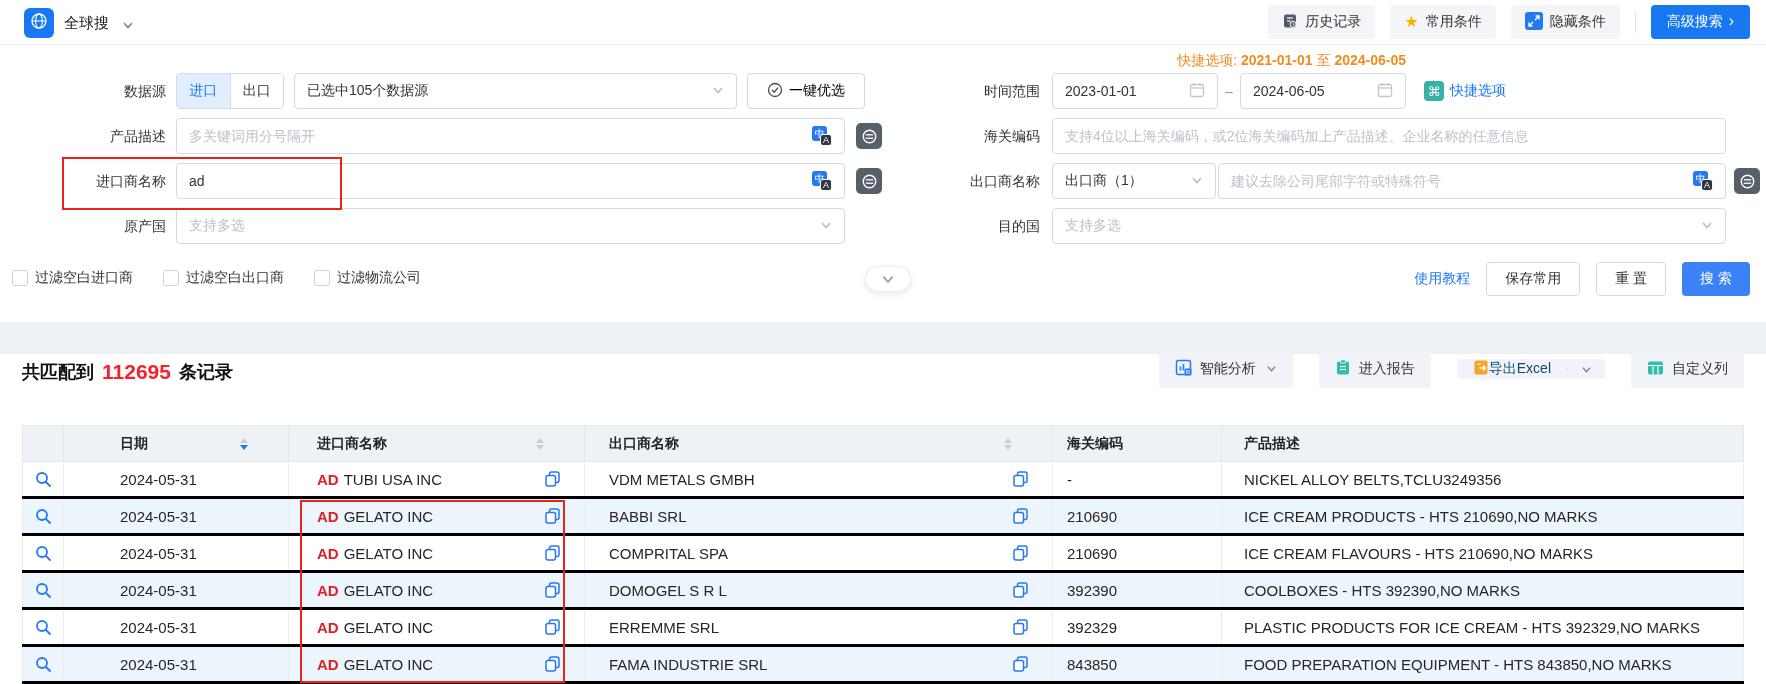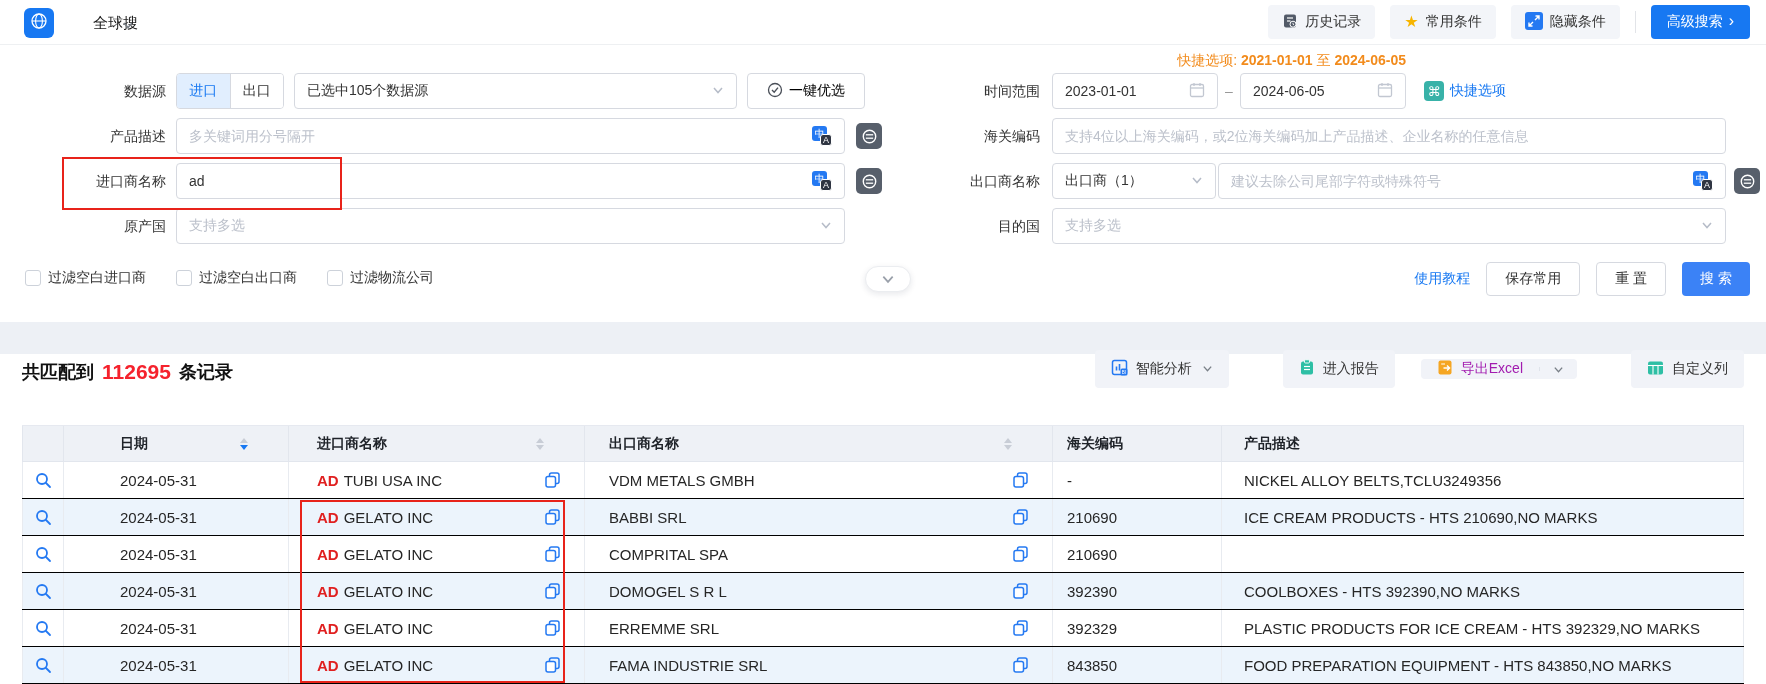--- a/index.html
+++ b/index.html
@@ -5,21 +5,21 @@
   * { box-sizing: border-box; margin: 0; padding: 0; }
   html,body { background:#fff; }
   body { font-family:"Liberation Sans","DejaVu Sans",sans-serif; }
   .page { position:relative; width:1766px; height:684px; background:#fff; overflow:hidden; }
 
   
   .topbar { position:absolute; left:0; top:0; width:100%; height:45px; background:#fff;
             border-bottom:1px solid #eef0f2; display:flex; align-items:center; }
   .logo-box { position:absolute; left:24px; top:8px; width:30px; height:30px; background:#1778f2;
               border-radius:6px; display:flex; align-items:center; justify-content:center; }
-  .app-title { position:absolute; left:64px; top:0; height:45px; line-height:45px; font-size:15px; color:#1a1a1a;margin-left:29px; }
+  .app-title { position:absolute; left:64px; top:0; height:45px; line-height:45px; font-size:15px; color:#1a1a1a; }
   .title-chev { position:absolute; left:122px; top:17px; }
   .topbar-right { position:absolute; right:16px; top:5px; height:34px; display:flex; align-items:center; gap:15px; }
   .gbtn { height:34px; background:#f3f5f9; border:none; border-radius:4px; padding:0 14px;
           display:flex; align-items:center; gap:7px; font-size:14px; color:#333; cursor:pointer;
           font-family:inherit; }
   .vdiv { width:1px; height:22px; background:#e2e4e8; }
   .primary-btn { height:34px; background:#1778f2; color:#fff; border:none; border-radius:4px;
                  padding:0 16px; font-size:14px; display:flex; align-items:center; gap:6px; cursor:pointer;
                  font-family:inherit; }
   .star { color:#f7b500; font-size:16px; line-height:1; }
@@ -54,64 +54,64 @@
   .link { color:#1778f2; font-size:14px; cursor:pointer; }
   .ic-translate { position:relative; width:20px; height:20px; flex:none; cursor:pointer; }
   .ic-translate i { font-style:normal; position:absolute; display:flex; align-items:center; justify-content:center;
                     color:#fff; border-radius:3px; }
   .ic-translate .t-cn { left:0; top:0; width:15px; height:15px; background:#2479f2; font-size:10px; }
   .ic-translate .t-en { right:0; bottom:0; width:12px; height:12px; background:#2f3542; font-size:9px; border:1px solid #fff; }
   .ic-exclude { position:absolute; width:26px; height:26px; background:#575f6b; border-radius:5px;
                 display:flex; align-items:center; justify-content:center; cursor:pointer; }
   .oneclick { display:flex; align-items:center; justify-content:center; gap:6px; width:118px; height:36px;
               border:1px solid #d6d9e0; border-radius:4px; background:#fff; font-size:14px; color:#000000; cursor:pointer; }
-  .cb-row { position:absolute; left:25px; top:269px; display:flex; gap:30px; }
+  .cb-row { position:absolute; left:12px; top:269px; display:flex; gap:30px; }
   .cb-item { display:flex; align-items:center; gap:7px; font-size:14px; color:#333; cursor:pointer; }
   .cb-box { width:16px; height:16px; border:1px solid #cdd2da; border-radius:3px; background:#fff; }
   .collapse-pill { position:absolute; left:865px; top:266px; width:46px; height:26px; background:#fff;
                    border:1px solid #ebedf0; border-radius:13px; box-shadow:0 2px 6px rgba(15,30,60,.10);
                    display:flex; align-items:center; justify-content:center; cursor:pointer; }
   .form-actions { position:absolute; top:262px; right:16px; height:34px; display:flex; align-items:center; gap:16px; }
   .obtn { height:34px; padding:0 18px; background:#fff; border:1px solid #d6d9e0; border-radius:4px;
           font-size:14px; color:#333; cursor:pointer; font-family:inherit; }
   .sbtn { height:34px; padding:0 18px; background:#3b82f6; border:none; border-radius:4px;
           font-size:14px; color:#fff; cursor:pointer; font-family:inherit; }
 
   
   .band { position:absolute; left:0; top:322px; width:100%; height:32px; background:#edf0f5; }
   .summary { position:absolute; left:22px; top:356px; height:32px; display:flex; align-items:center; gap:8px; }
   .summary .t { font-size:18px; font-weight:bold; color:#111; }
   .summary .n { font-size:21px; font-weight:bold; color:#f5222d; }
   .result-actions { position:absolute; top:350px; right:22px; height:38px; display:flex; align-items:center; gap:26px; }
   .rbtn { height:38px; background:#f1f3f8; border:none; border-radius:4px; padding:0 16px;
-          display:flex; align-items:center; gap:8px; font-size:14px; color:#333; cursor:pointer; font-family:inherit;margin-left:28px; }
+          display:flex; align-items:center; gap:8px; font-size:14px; color:#333; cursor:pointer; font-family:inherit; }
   .rbtn .chev-icon { margin-left:2px; }
   .split { display:flex; align-items:stretch; background:#f1f3f8; border-radius:4px; overflow:hidden; }
-  .split .main { display:flex; align-items:center; gap:8px; padding:0 16px; font-size:14px; color:#a21caf; cursor:pointer; }
+  .split .main { display:flex; align-items:center; padding:0 16px; font-size:14px; color:#0c4a6e; cursor:pointer; }
   .split .sep { width:1px; background:#dfe3ea; margin:8px 0; }
   .split .more { display:flex; align-items:center; padding:0 13px; cursor:pointer; }
 
   
   .table { position:absolute; left:22px; top:425px; width:1722px; }
   .thead, .trow { display:grid; grid-template-columns:42px 225px 296px 468px 169px auto; }
   .thead { height:37px; background:#eef1f6; border-top:1px solid #e6e9f0; border-bottom:1px solid #e2e6ed; }
   .thead .hcell { display:flex; align-items:center; font-size:14px; font-weight:bold; color:#1f2329;
                   border-right:1px solid #e2e6ed; padding-left:24px; }
   .thead .hcell:first-child { border-left:1px solid #e2e6ed; padding-left:0; }
   .hcell.h-date { padding-left:56px;justify-content:space-between; }
   .hcell.h-imp { padding-left:28px; }
   .hcell.h-hs { padding-left:14px; }
   .hcell.h-desc { padding-left:22px; }
   .sorter { margin-left:auto; margin-right:40px; display:flex; flex-direction:column; gap:2px; cursor:pointer; }
   .caret-up { width:0; height:0; border-left:4px solid transparent; border-right:4px solid transparent;
               border-bottom:5px solid #c8cdd6; }
   .caret-down { width:0; height:0; border-left:4px solid transparent; border-right:4px solid transparent;
                 border-top:5px solid #c8cdd6; }
   .caret-down.active { border-top-color:#1778f2; }
-  .trow { height:37px; border-bottom:1px solid #000000; background:#fff; }
+  .trow { height:37px; border-bottom:3px solid #000000; background:#fff; }
   .trow.alt { background:#ecf4fc; }
   .trow .cell { display:flex; align-items:center; font-size:15px; color:#262626;
                 border-right:1px solid #e8ebf0; overflow:hidden; white-space:nowrap; }
   .trow .cell.c0 { border-left:1px solid #e8ebf0; justify-content:center; }
   .trow .cell.c1 { padding-left:56px; }
   .trow .cell.c2 { padding-left:28px; }
   .trow .cell.c3 { padding-left:24px; }
   .trow .cell.c4 { padding-left:14px; }
   .trow .cell.c5 { padding-left:22px; }
   .kw { color:#e02020; font-weight:bold; margin-right:5px; }
@@ -536,20 +536,21 @@
           <div class="cell c3">
             <span>COMPRITAL SPA</span>
             <span class="copy">
               <svg width="15" height="16" viewBox="0 0 15 16">
                 <rect x="4.5" y="1" width="9.5" height="10.5" rx="2" fill="none" stroke="#2479f2" stroke-width="1.5"></rect>
                 <rect x="1" y="4.5" width="9.5" height="10.5" rx="2" fill="#fff" stroke="#2479f2" stroke-width="1.5"></rect>
               </svg>
             </span>
           </div>
           <div class="cell c4">210690</div>
+          <div class="cell c5">ICE CREAM FLAVOURS - HTS 210690,NO MARKS</div>
         </div>
         <div class="trow alt">
           <div class="cell c0">
             <span class="mag">
               <svg width="17" height="17" viewBox="0 0 17 17">
                 <circle cx="7" cy="7" r="5" fill="none" stroke="#2479f2" stroke-width="1.8"></circle>
                 <line x1="11" y1="11" x2="15" y2="15" stroke="#2479f2" stroke-width="1.8" stroke-linecap="round"></line>
               </svg>
             </span>
           </div>

